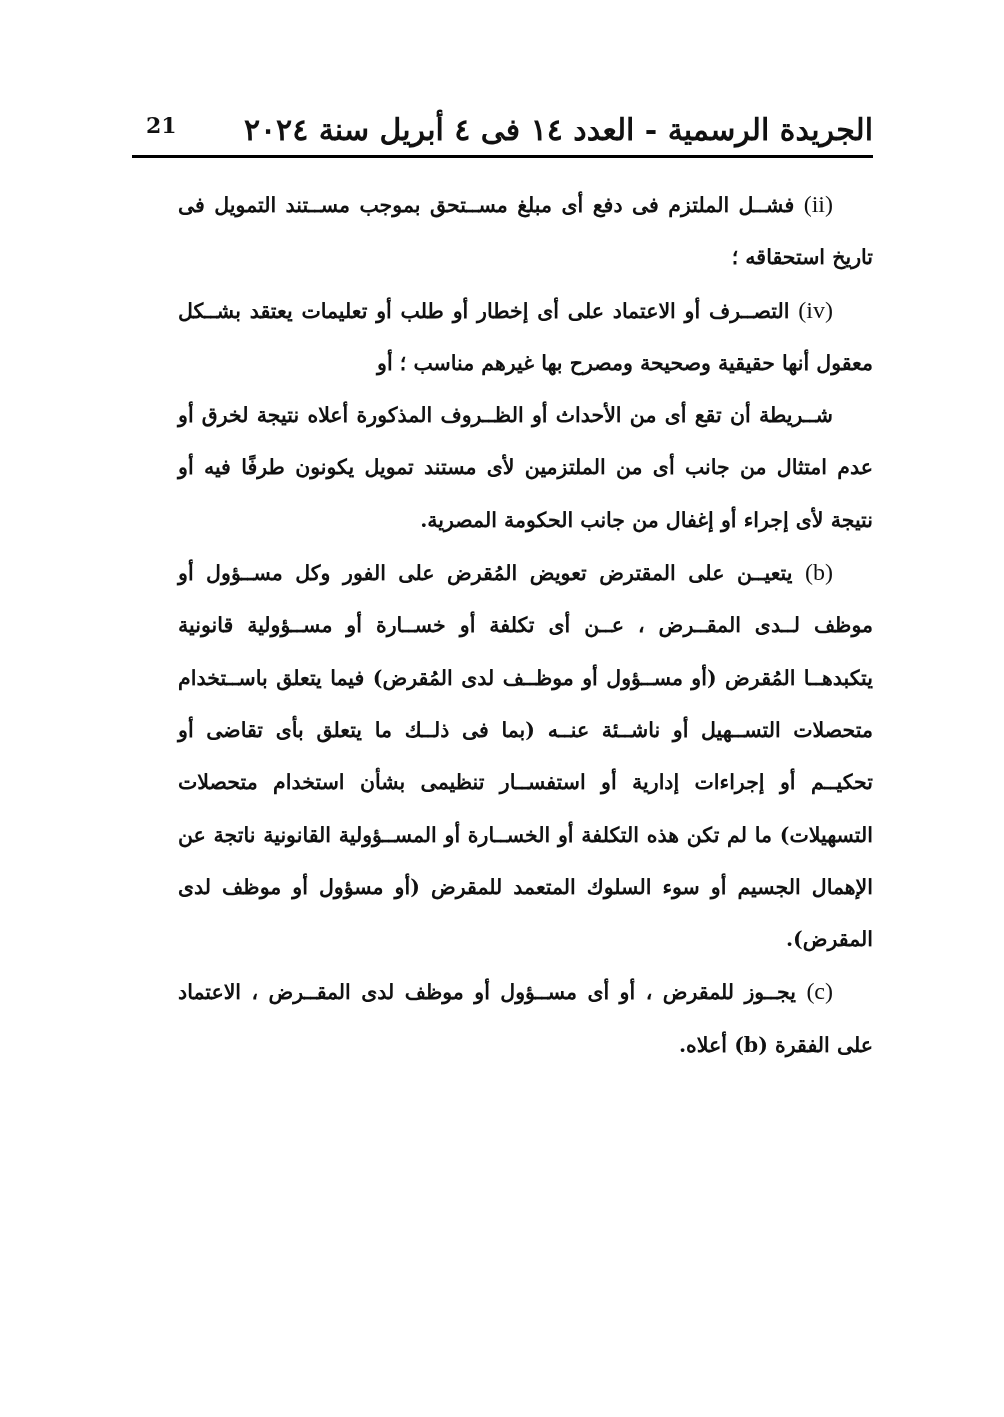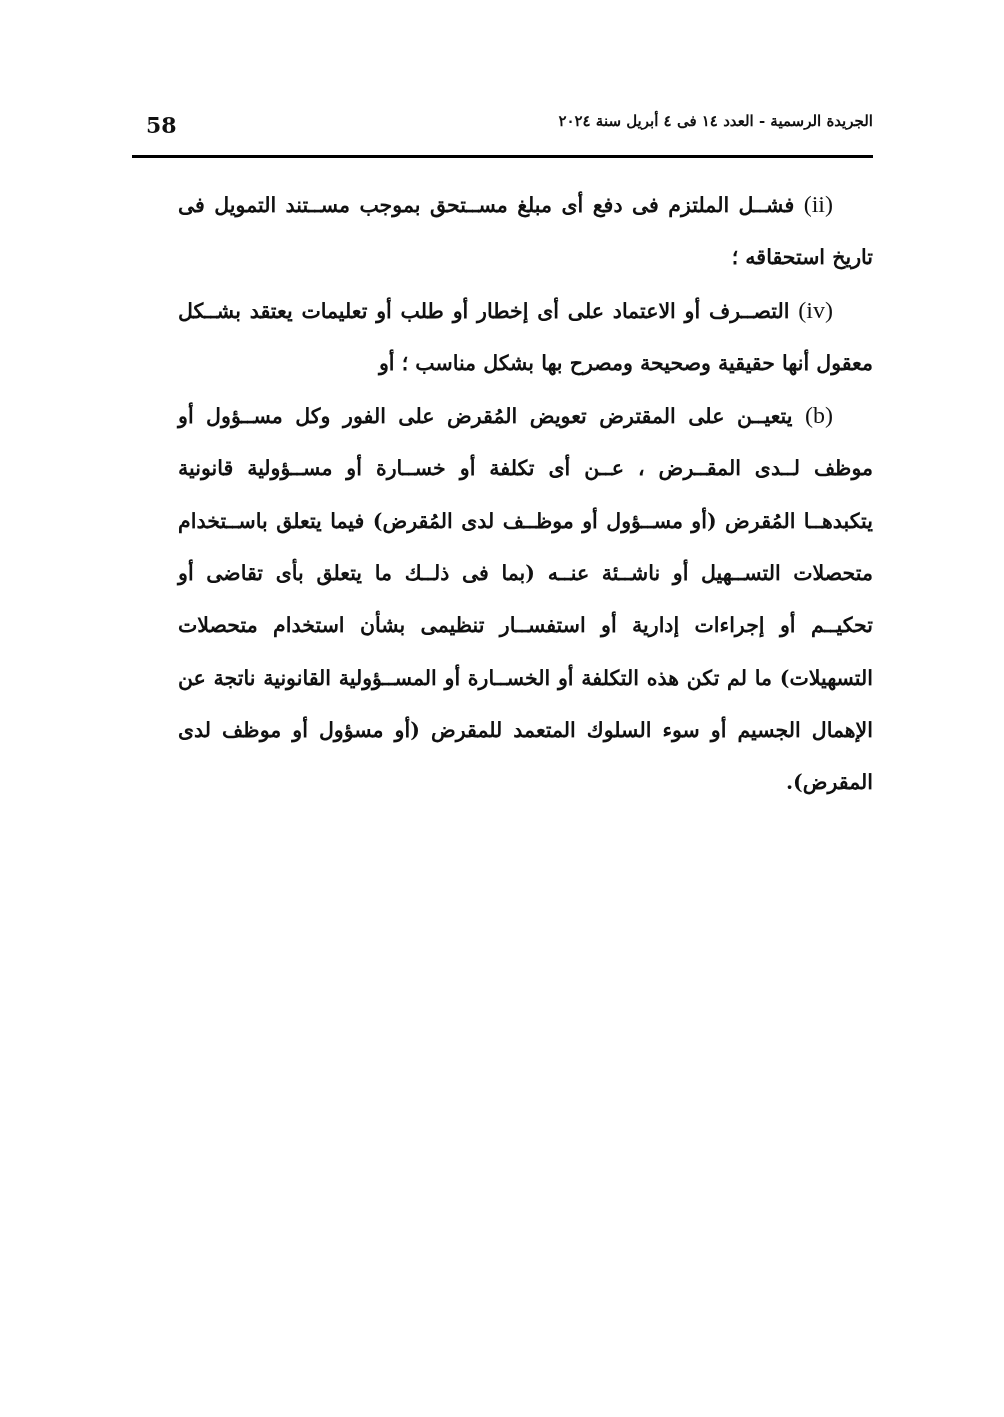--- a/index.html
+++ b/index.html
@@ -8,21 +8,21 @@
       position: absolute; left: 132px; top: 100px; width: 741px;
       color: #111111;
       font-family: "DejaVu Serif", "Liberation Serif", serif;
     }
     .header {
       position: relative; height: 56px;
       direction: rtl;
     }
     .header-title {
       position: absolute; right: 0; top: 12px;
-      font-size: 15px; font-weight: bold; white-space: nowrap;
+      font-size: 30px; font-weight: bold; white-space: nowrap;
     }
     .page-number {
       position: absolute; left: 14px; top: 12px;
       font-size: 22px; font-weight: bold;
     }
     .rule {
       position: absolute; left: 0; right: 0; top: 55px;
       height: 3px; background: #000000;
     }
     .body-text {
@@ -34,22 +34,24 @@
     .para.indent { text-indent: 40px; }
     .marker { font-family: "Liberation Serif", "DejaVu Serif", serif; font-weight: normal; font-size: 24px; }
     .ltr { unicode-bidi: isolate; direction: ltr; }
   </style>
 </head>
 <body>
 
 <div class="page">
   <div class="header">
     <span class="header-title">الجريدة الرسمية - العدد ١٤ فى ٤ أبريل سنة ٢٠٢٤</span>
-    <span class="page-number">58</span>
+    <span class="page-number">21</span>
     <div class="rule"></div>
   </div>
 
   <div class="body-text">
     <p class="para indent"><span class="marker ltr">(ii)</span> <span>فشــل الملتزم فى دفع أى مبلغ مســتحق بموجب مســتند التمويل فى تاريخ استحقاقه ؛</span></p>
-    <p class="para indent"><span class="marker ltr">(iv)</span> <span>التصــرف أو الاعتماد على أى إخطار أو طلب أو تعليمات يعتقد بشــكل معقول أنها حقيقية وصحيحة ومصرح بها بشكل مناسب ؛ أو</span></p>
+    <p class="para indent"><span class="marker ltr">(iv)</span> <span>التصــرف أو الاعتماد على أى إخطار أو طلب أو تعليمات يعتقد بشــكل معقول أنها حقيقية وصحيحة ومصرح بها غيرهم مناسب ؛ أو</span></p>
+    <p class="para indent"><span>شــريطة أن تقع أى من الأحداث أو الظــروف المذكورة أعلاه نتيجة لخرق أو عدم امتثال من جانب أى من الملتزمين لأى مستند تمويل يكونون طرفًا فيه أو نتيجة لأى إجراء أو إغفال من جانب الحكومة المصرية.</span></p>
     <p class="para indent"><span class="marker ltr">(b)</span> <span>يتعيــن على المقترض تعويض المُقرض على الفور وكل مســؤول أو موظف لــدى المقــرض ، عــن أى تكلفة أو خســارة أو مســؤولية قانونية يتكبدهــا المُقرض (أو مســؤول أو موظــف لدى المُقرض) فيما يتعلق باســتخدام متحصلات التســهيل أو ناشــئة عنــه (بما فى ذلــك ما يتعلق بأى تقاضى أو تحكيــم أو إجراءات إدارية أو استفســار تنظيمى بشأن استخدام متحصلات التسهيلات) ما لم تكن هذه التكلفة أو الخســارة أو المســؤولية القانونية ناتجة عن الإهمال الجسيم أو سوء السلوك المتعمد للمقرض (أو مسؤول أو موظف لدى المقرض).</span></p>
+    <p class="para indent"><span class="marker ltr">(c)</span> <span>يجــوز للمقرض ، أو أى مســؤول أو موظف لدى المقــرض ، الاعتماد على الفقرة (b) أعلاه.</span></p>
   </div>
 </div>
 
 </body></html>

